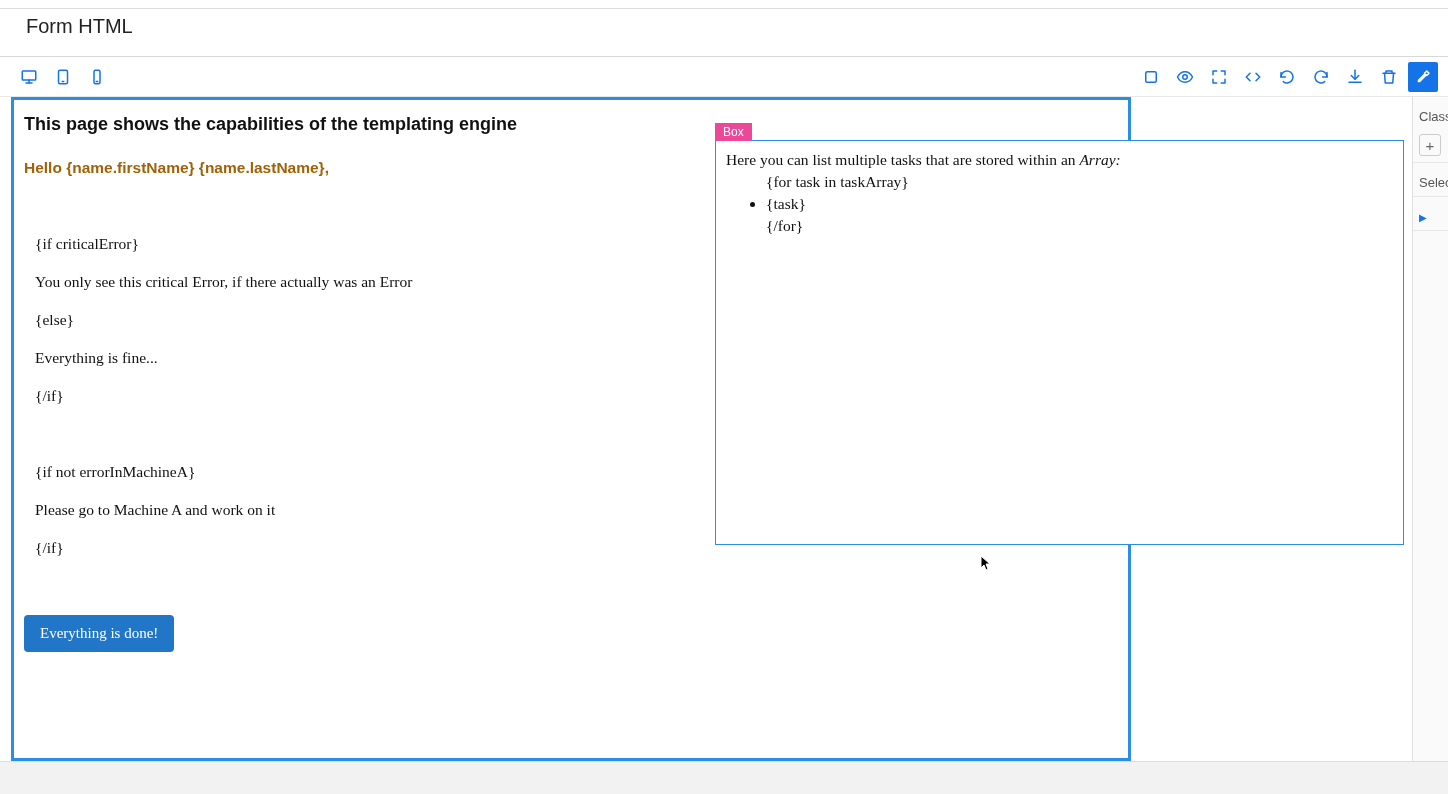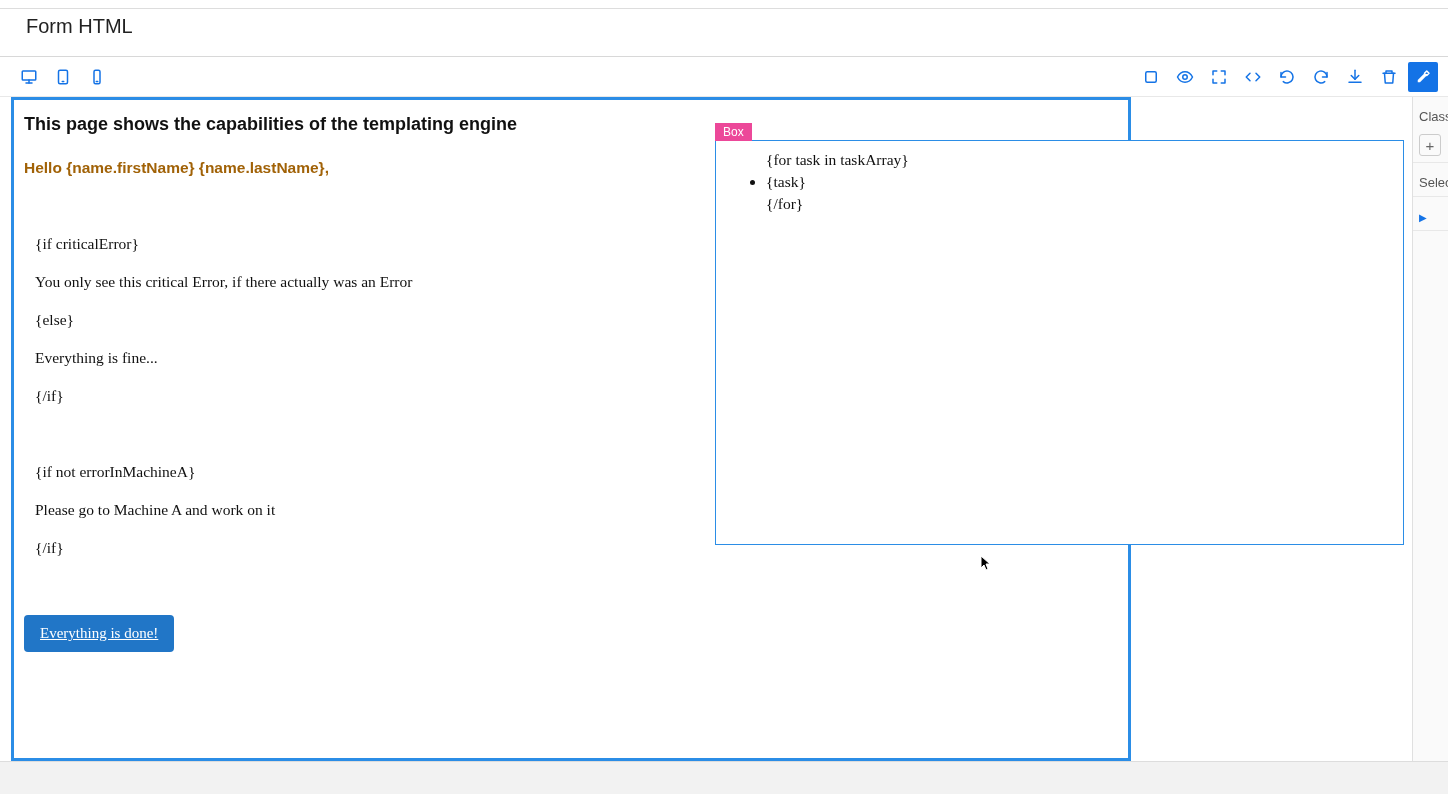--- a/index.html
+++ b/index.html
@@ -32,21 +32,20 @@
   .canvas { position: absolute; inset: 0; padding: 8px 10px; }
   .page-title { font-size: 18px; font-weight: bold; color: #111; margin: 6px 0 24px 0; }
   .greeting { font-size: 15.5px; font-weight: bold; color: #a16207; margin-bottom: 58px; }
   .block { padding-left: 11px; }
   .line { font-size: 15.5px; color: #111; margin-bottom: 20px; font-family: Georgia, 'Times New Roman', serif; }
   .block + .block { margin-top: 58px; }
   .done-btn {
     display: inline-block; margin-top: 38px; padding: 10px 16px;
     background: #2176c7; color: #fff; border-radius: 4px; font-size: 15px; cursor: pointer;
     font-family: Georgia, 'Times New Roman', serif;
-    text-decoration: underline;
   }
 
   .box {
     position: absolute; top: 40px; left: 701px; width: 689px; height: 405px;
     border: 1px solid #2b8de6; background: #fff;
   }
   .box-tag {
     position: absolute; top: -18px; left: -1px; background: #ec4899; color: #fff;
     font-size: 12px; padding: 3px 8px; line-height: 1;
   }
@@ -185,20 +184,23 @@
       <div class="line">{if not errorInMachineA}</div>
       <div class="line">Please go to Machine A and work on it</div>
       <div class="line">{/if}</div>
     </div>
 
     <div class="done-btn">Everything is done!</div>
 
     <div class="box">
       <div class="box-tag">Box</div>
       <div class="box-body">
+        <div class="intro">
+          <span>Here you can list multiple tasks that are stored within an </span><em>Array:</em>
+        </div>
         <ul>
           <li class="loose">{for task in taskArray}</li>
           <li>{task}</li>
           <li class="loose">{/for}</li>
         </ul>
       </div>
     </div>
   </div>
 </div>
 

